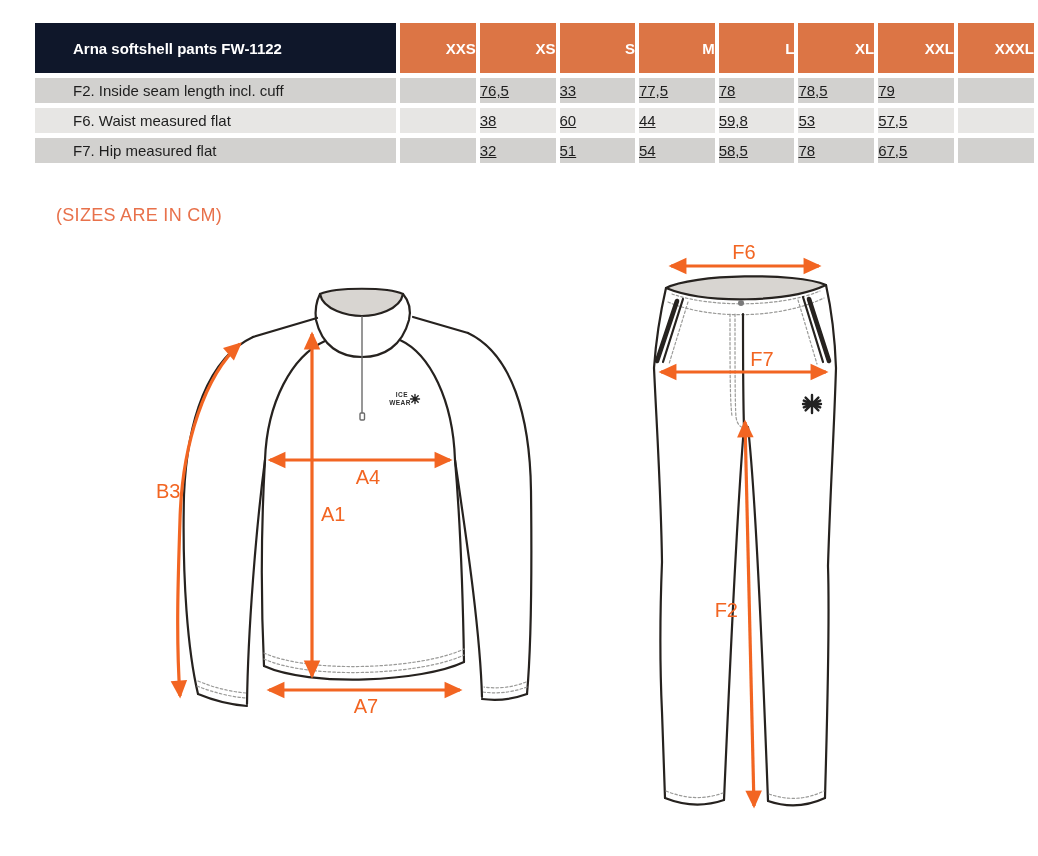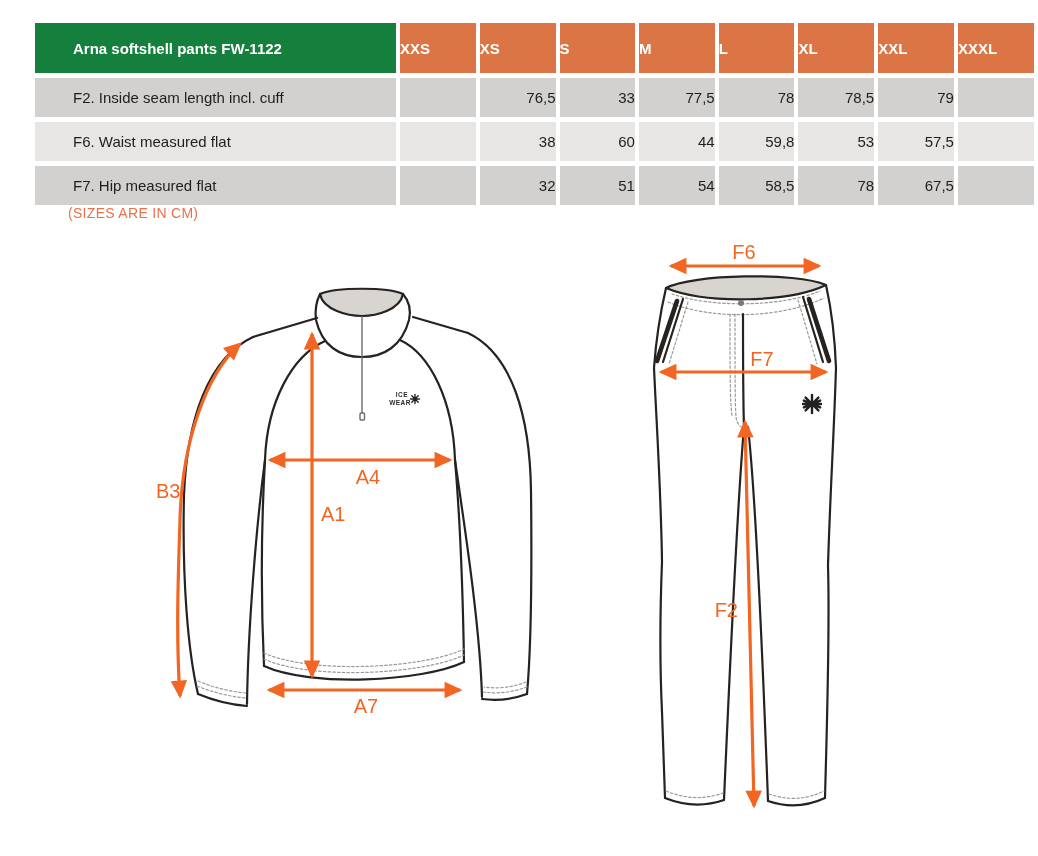--- a/index.html
+++ b/index.html
@@ -13,39 +13,39 @@
   .tbl-wrap{position:absolute;left:31px;top:18px;}
   table.size-table{
     border-collapse:separate;border-spacing:4px 5px;
     table-layout:fixed;
   }
   table.size-table th,table.size-table td{
     font-size:15px;line-height:1;white-space:nowrap;overflow:hidden;
     vertical-align:middle;
   }
   th.prod{
-    width:326px;height:50px;background:#15803d;color:#ffffff;
+    width:326px;height:50px;background:#0f172a;color:#ffffff;
     text-align:left;padding:0 0 0 38px;font-weight:bold;
   }
   th.size{
     width:77px;height:50px;background:#DC7545;color:#ffffff;
-    text-align:left;font-weight:bold;padding:0;
+    text-align:right;font-weight:bold;padding:0;
   }
   td.lbl{
     width:326px;height:20px;text-align:left;padding:0 0 0 38px;color:#1e1e1e;
   }
   td.val{
-    width:77px;height:39px;text-align:right;padding:0;color:#1e1e1e;
+    width:77px;height:25px;text-align:left;padding:0;color:#1e1e1e;text-decoration:underline;
   }
   tr.dark td{background:#D2D1CF;}
   tr.light td{background:#E7E6E4;}
   
   .units-note{
-    position:absolute;left:68px;top:205px;
-    font-size:14px;letter-spacing:.3px;color:#E8714B;
+    position:absolute;left:56px;top:205px;
+    font-size:18px;letter-spacing:.3px;color:#E8714B;
   }
   
   svg{position:absolute;overflow:visible;}
   #shirt-svg{left:150px;top:250px;}
   #pants-svg{left:620px;top:240px;}
   .outline{fill:none;stroke:#26221f;stroke-width:2.2;stroke-linecap:round;stroke-linejoin:round;}
   .outline-thick{fill:none;stroke:#26221f;stroke-width:4.6;stroke-linecap:round;}
   .stitch{fill:none;stroke:#9a9a98;stroke-width:1.2;stroke-dasharray:2.5 2.2;stroke-linecap:round;}
   .grayfill{fill:#D8D5D1;stroke:#26221f;stroke-width:2.2;stroke-linejoin:round;}
   .zip{fill:none;stroke:#6b6b6b;stroke-width:1.4;}

